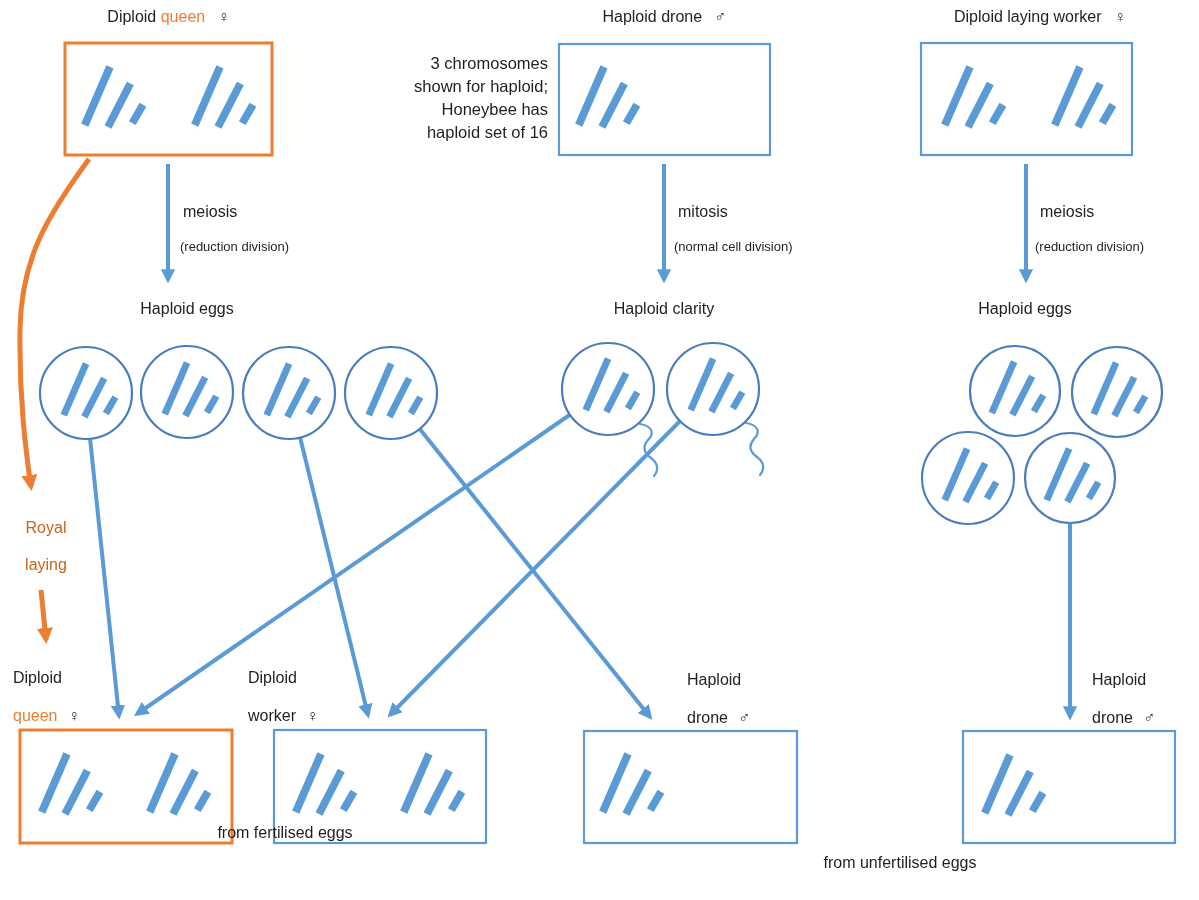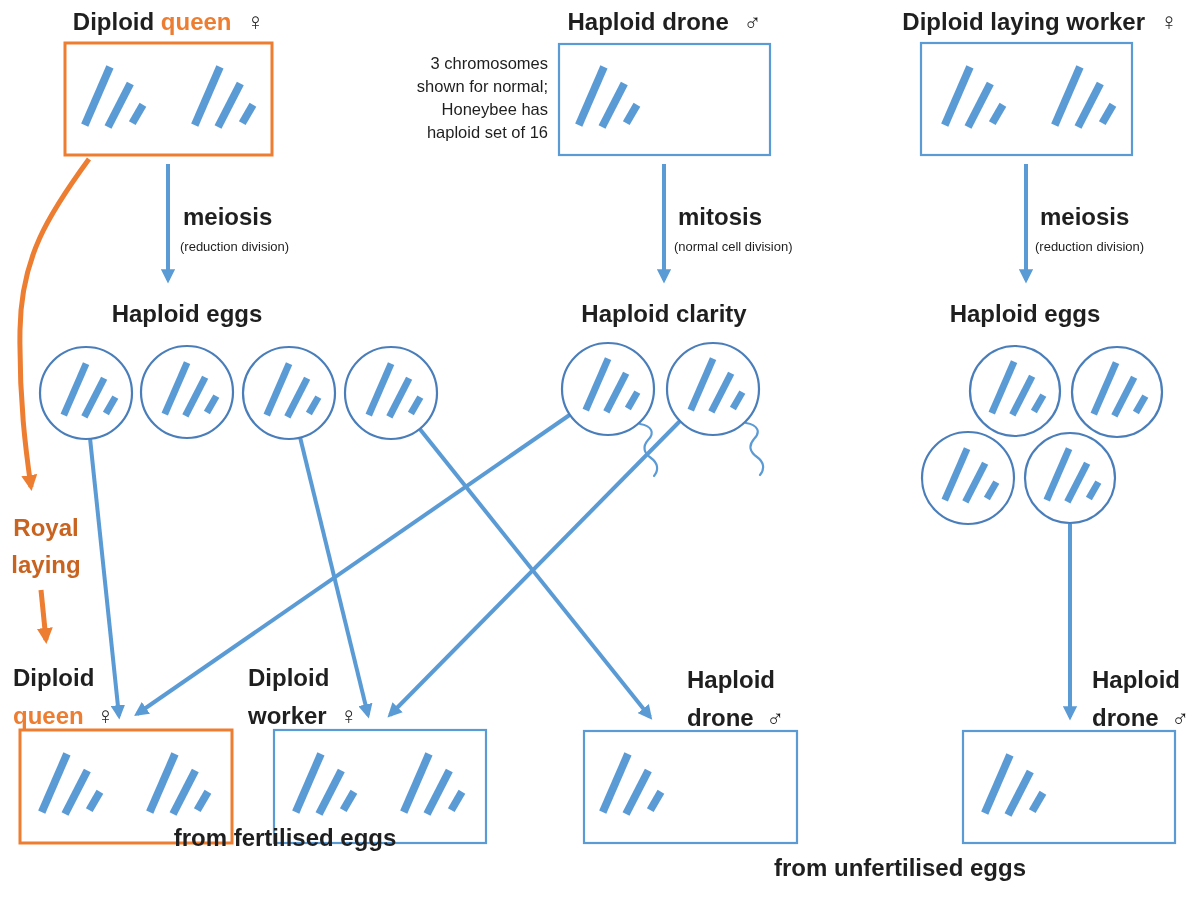--- a/index.html
+++ b/index.html
@@ -10,21 +10,21 @@
     --text:#1f1f1f;
   }
   html,body{margin:0;padding:0;}
   body{
     width:1199px;height:900px;position:relative;background:#ffffff;
     font-family:"Liberation Sans","DejaVu Sans",sans-serif;
     color:var(--text);overflow:hidden;
   }
   svg.canvas{position:absolute;left:0;top:0;}
   .label{position:absolute;white-space:nowrap;}
-  .t24{font-size:24px;font-weight:bold;}
+  .t24{font-size:16px;}
   .t17{font-size:16.5px;line-height:23px;}
   .t15{font-size:13px;}
   .center{text-align:center;}
   .right{text-align:right;}
   .lines2{line-height:38px;}
   .orange-text{color:var(--orange);}
   .jelly-text{color:var(--orange-deep);}
   .sym{margin-left:8px;}
   .sym-tight{margin-left:6px;}
   
@@ -197,21 +197,21 @@
 </svg>
 
 <div class="label t24 center" style="left:65px;top:8px;width:207px;">
   <span>Diploid</span>
   <span class="orange-text">queen</span>
   <span class="sym">♀</span>
 </div>
 
 <div class="label t17 right" style="left:388px;top:52px;width:160px;">
   <div>3 chromosomes</div>
-  <div>shown for normal;</div>
+  <div>shown for haploid;</div>
   <div>Honeybee has</div>
   <div>haploid set of 16</div>
 </div>
 
 <div class="label t24 center" style="left:559px;top:8px;width:211px;">
   <span>Haploid drone</span>
   <span class="sym">♂</span>
 </div>
 
 <div class="label t24 center" style="left:890px;top:8px;width:300px;">

